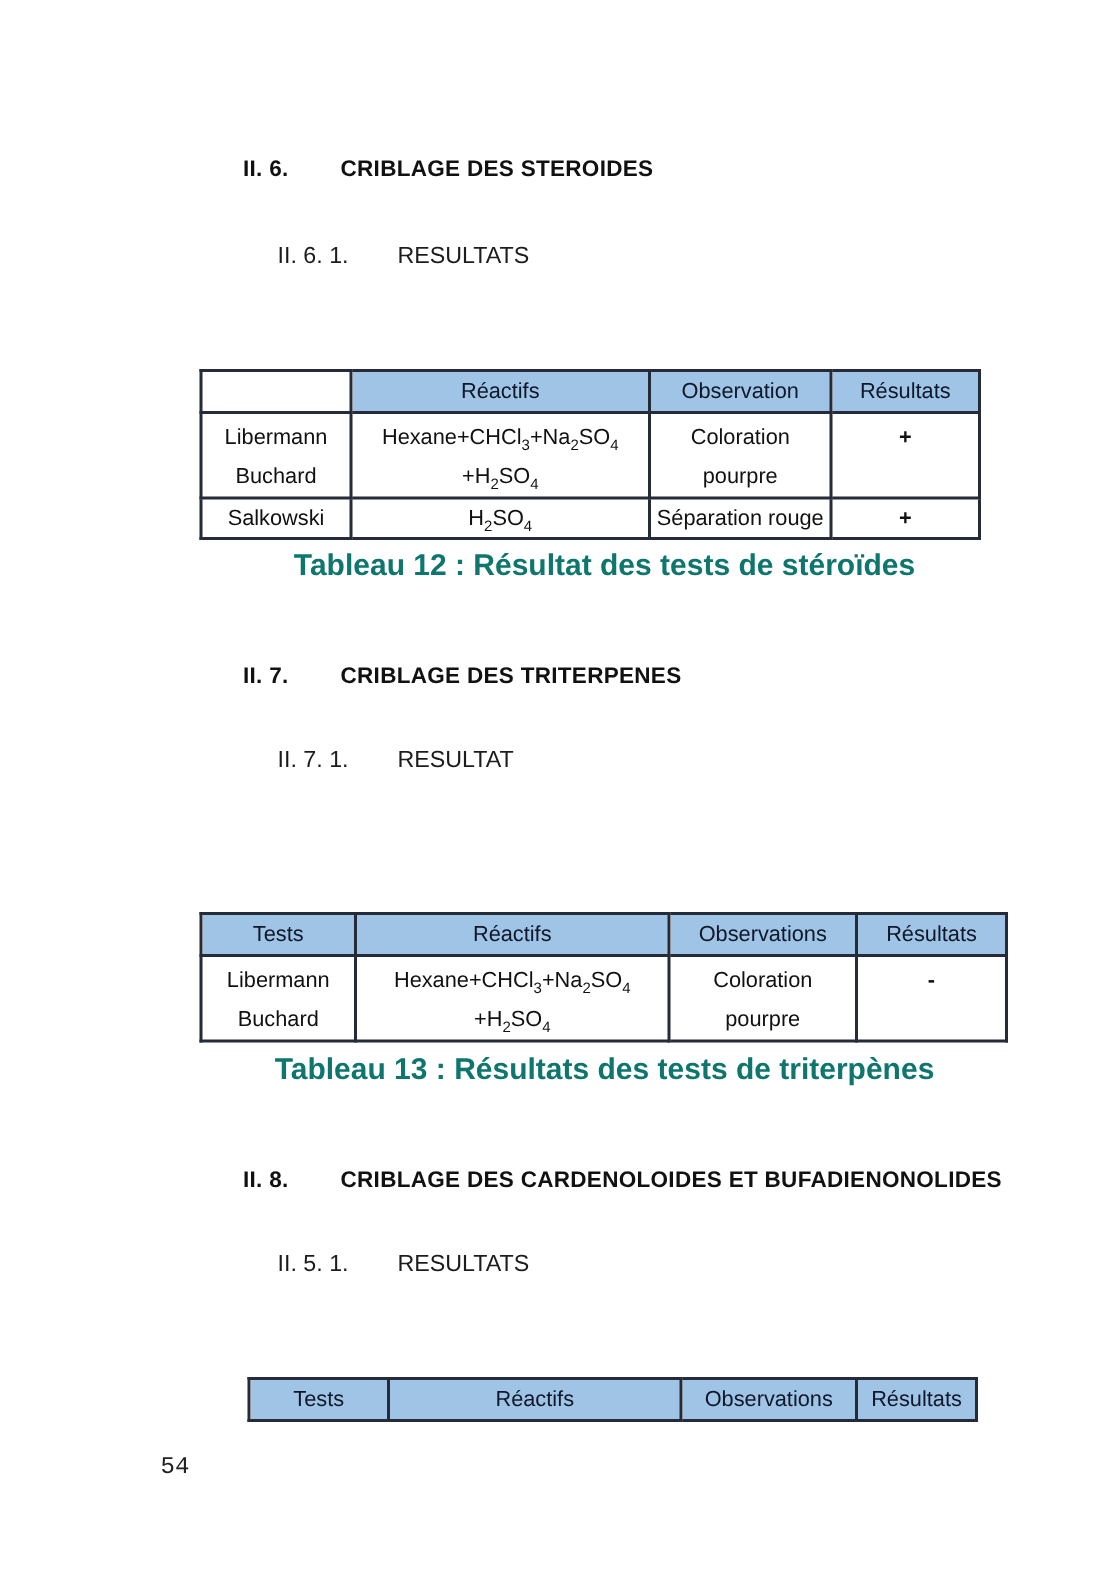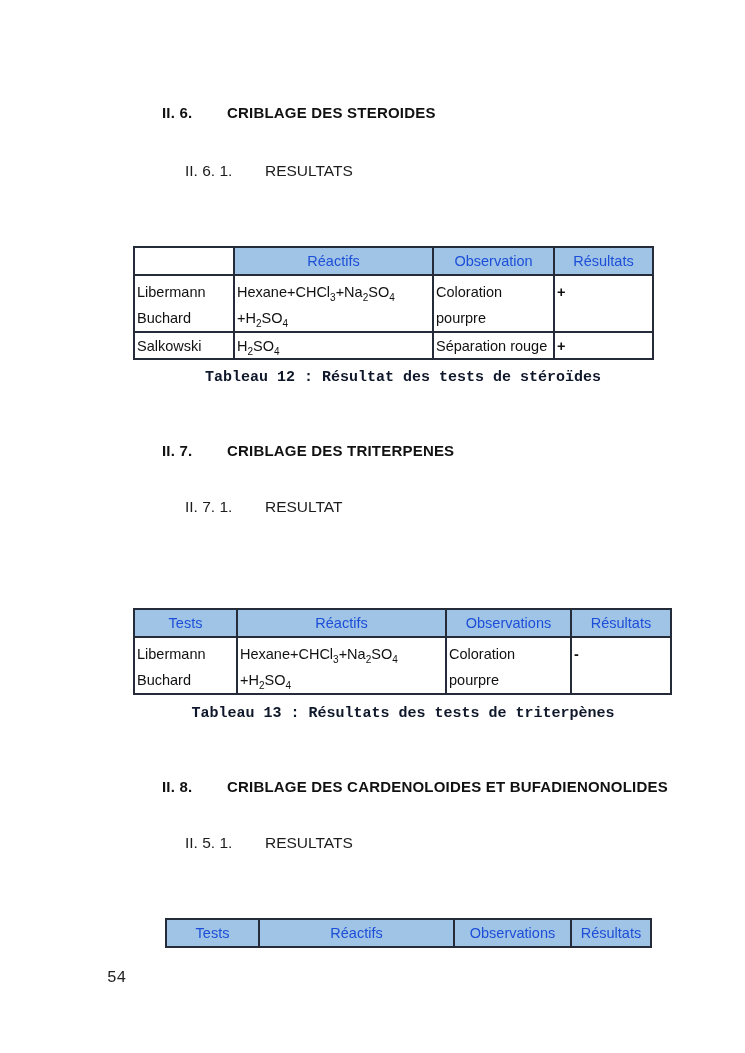--- a/index.html
+++ b/index.html
@@ -21,32 +21,32 @@
   .para {
     left:142px; width:506px; font-size:14.5px; line-height:27px;
     text-align:justify; text-indent:38px; color:#161616;
   }
   table.doc {
     position:absolute; border-collapse:collapse; table-layout:fixed;
     font-size:14.5px;
   }
   table.doc th, table.doc td { border:2px solid #252b38; overflow:hidden; }
   table.doc th {
-    background:var(--hfill, #9FC4E6); font-weight:normal; color:#1d4ed8;
+    background:var(--hfill, #9FC4E6); font-weight:normal; color:#0f172a;
     text-align:center; padding:2px 2px; line-height:20px; height:22px;
   }
   table.doc th.nofill { background:#ffffff; }
   table.doc td {
-    vertical-align:top; padding:3px 2px 0 2px;
+    text-align:center; vertical-align:top; padding:3px 2px 0 2px;
     line-height:26px; color:#111;
   }
   table.doc td.result { font-weight:bold; }
   .caption {
     left:133px; width:540px; text-align:center; font-weight:bold;
-    font-size:15px; color:#0f172a; line-height:17px;font-family:Liberation Mono, monospace;
+    font-size:20px; color:#0f766e; line-height:17px;
   }
   .pagenum {
     left:107px; width:638px; 
     font-family:Liberation Mono, monospace; font-size:16px; color:#222;
   }
   sub { font-size:10px; line-height:0; }
 </style>
 </head>
 <body>
 

